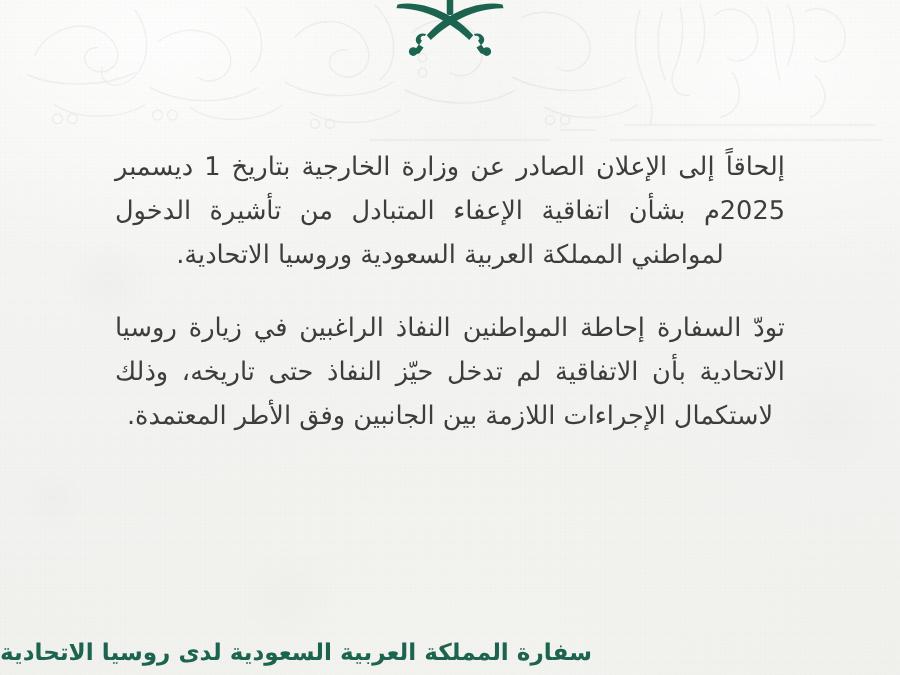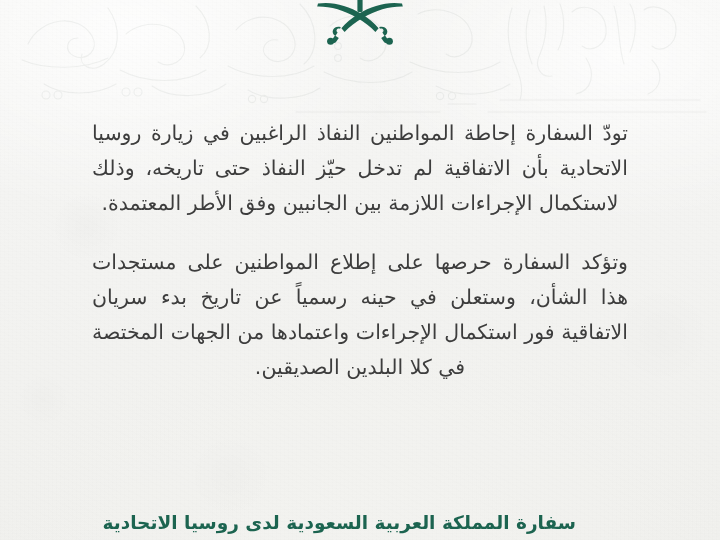--- a/index.html
+++ b/index.html
@@ -95,21 +95,21 @@
     text-rendering: geometricPrecision;
   }
   .statement-paragraph:last-child { margin-bottom: 0; }
 
   
   #embassy-footer {
     position: absolute;
     bottom: 2px;
     left: 0;
     width: 576px;
-    text-align: right;
+    text-align: left;
   }
   #embassy-footer-text {
     display: inline-block;
     font-size: 18.5px;
     line-height: 30px;
     font-weight: 700;
     color: #1c6450;
     direction: rtl;
     letter-spacing: -0.2px;
   }
@@ -195,21 +195,21 @@
         <path d="M65.2 43.2 C68.4 42.0, 71.6 43.1, 72.9 45.8 C74.0 48.2, 73.0 50.8, 70.6 52.0
                  L68.4 48.4 C69.4 47.9, 69.8 46.8, 69.3 45.8 C68.7 44.6, 67.3 44.2, 66.0 44.8 Z"></path>
         <path d="M71.0 51.6 L73.8 55.6 C74.6 56.7, 74.3 58.0, 73.2 58.7 C72.1 59.4, 70.7 59.1, 70.0 58.0
                  L67.2 54.0 Z"></path>
         <circle cx="75.4" cy="57.2" r="3.5"></circle>
       </g>
     </svg>
   </div>
 
   <div id="statement-body">
+    <p class="statement-paragraph">إلحاقاً إلى الإعلان الصادر عن وزارة الخارجية بتاريخ 1 ديسمبر 2025م بشأن اتفاقية الإعفاء المتبادل من تأشيرة الدخول لمواطني المملكة العربية السعودية وروسيا الاتحادية.</p>
     <p class="statement-paragraph">تودّ السفارة إحاطة المواطنين النفاذ الراغبين في زيارة روسيا الاتحادية بأن الاتفاقية لم تدخل حيّز النفاذ حتى تاريخه، وذلك لاستكمال الإجراءات اللازمة بين الجانبين وفق الأطر المعتمدة.</p>
-    <p class="statement-paragraph">وتؤكد السفارة حرصها على إطلاع المواطنين على مستجدات هذا الشأن، وستعلن في حينه رسمياً عن تاريخ بدء سريان الاتفاقية فور استكمال الإجراءات واعتمادها من الجهات المختصة في كلا البلدين الصديقين.</p>
   </div>
 
   <div id="embassy-footer">
     <span id="embassy-footer-text">سفارة المملكة العربية السعودية لدى روسيا الاتحادية</span>
   </div>
 
 </div>
 
 </body></html>

